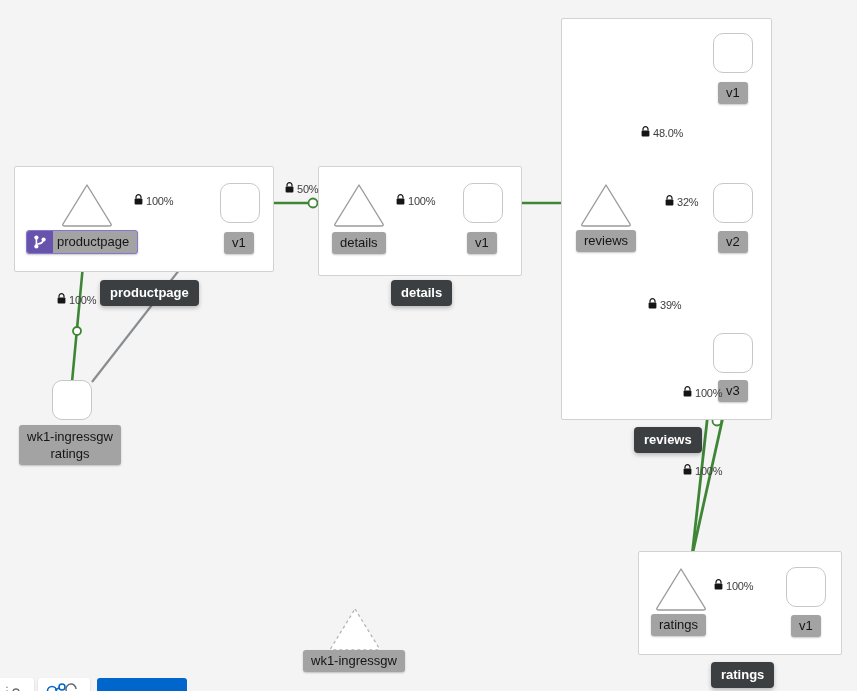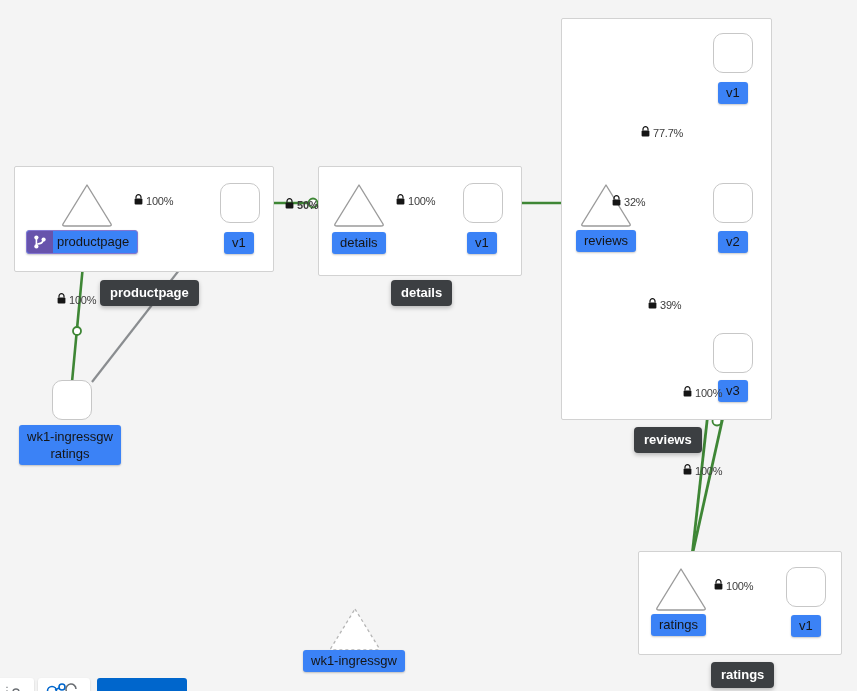--- a/index.html
+++ b/index.html
@@ -42,21 +42,21 @@
     width: 40px; height: 40px;
     background: #ffffff;
     border: 1.5px solid #c7c7c7;
     border-radius: 10px;
     box-sizing: border-box;
   }
 
   
   .node-label {
     position: absolute;
-    background: #3b82f6;
+    background: #a3a3a3;
     color: #151515;
     font-size: 13px;
     line-height: 16px;
     padding: 3px 8px;
     border-radius: 3px;
     box-shadow: 0 1px 2px rgba(0,0,0,0.22);
     white-space: nowrap;
     text-align: center;
   }
   .node-label.two-line { line-height: 17px; }
@@ -259,21 +259,21 @@
   <div class="edge-label" style="left:57px; top:293px;">
     <span class="lock">
       <svg width="9" height="11" viewBox="0 0 9 11">
         <path d="M2,4.6 V3.1 A2.5,2.5 0 0 1 7,3.1 V4.6" stroke="#151515" stroke-width="1.2" fill="none"></path>
         <rect x="0.6" y="4.4" width="7.8" height="6" rx="1" fill="#151515"></rect>
       </svg>
     </span>
     <span class="pct">100%</span>
   </div>
 
-  <div class="edge-label" style="left:285px; top:198px;font-weight:bold;">
+  <div class="edge-label" style="left:285px; top:182px;">
     <span class="lock">
       <svg width="9" height="11" viewBox="0 0 9 11">
         <path d="M2,4.6 V3.1 A2.5,2.5 0 0 1 7,3.1 V4.6" stroke="#151515" stroke-width="1.2" fill="none"></path>
         <rect x="0.6" y="4.4" width="7.8" height="6" rx="1" fill="#151515"></rect>
       </svg>
     </span>
     <span class="pct">50%</span>
   </div>
 
   <div class="edge-label" style="left:396px; top:194px;">
@@ -286,24 +286,24 @@
     <span class="pct">100%</span>
   </div>
 
   <div class="edge-label" style="left:641px; top:126px;">
     <span class="lock">
       <svg width="9" height="11" viewBox="0 0 9 11">
         <path d="M2,4.6 V3.1 A2.5,2.5 0 0 1 7,3.1 V4.6" stroke="#151515" stroke-width="1.2" fill="none"></path>
         <rect x="0.6" y="4.4" width="7.8" height="6" rx="1" fill="#151515"></rect>
       </svg>
     </span>
-    <span class="pct">77.7%</span>
-  </div>
-
-  <div class="edge-label" style="left:612px; top:195px;">
+    <span class="pct">48.0%</span>
+  </div>
+
+  <div class="edge-label" style="left:665px; top:195px;">
     <span class="lock">
       <svg width="9" height="11" viewBox="0 0 9 11">
         <path d="M2,4.6 V3.1 A2.5,2.5 0 0 1 7,3.1 V4.6" stroke="#151515" stroke-width="1.2" fill="none"></path>
         <rect x="0.6" y="4.4" width="7.8" height="6" rx="1" fill="#151515"></rect>
       </svg>
     </span>
     <span class="pct">32%</span>
   </div>
 
   <div class="edge-label" style="left:648px; top:269px;margin-top:29px;">

